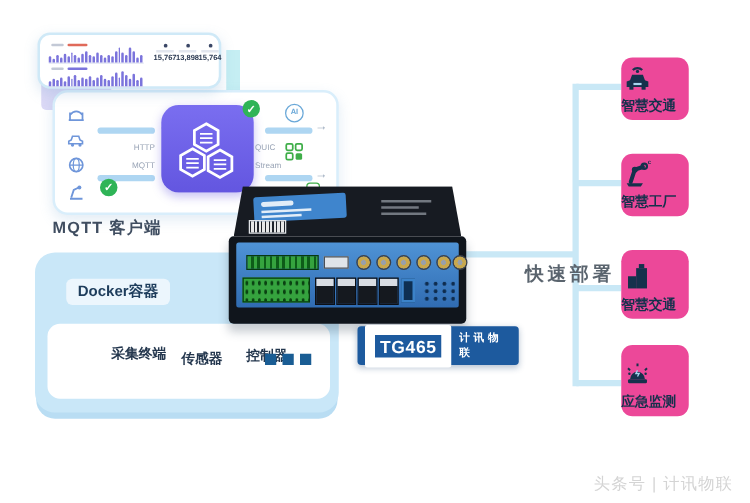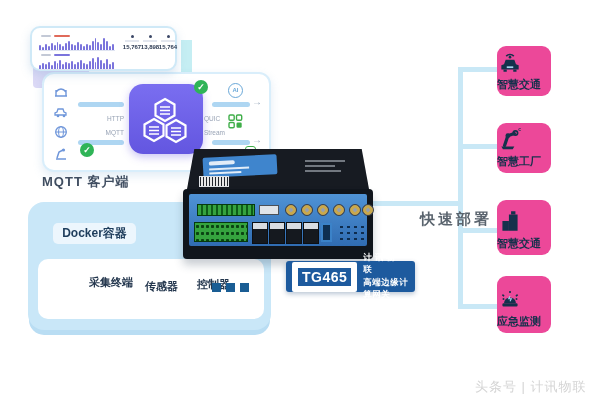--- a/index.html
+++ b/index.html
@@ -90,21 +90,21 @@
   .eport { position:absolute; top:28px; width:16px; height:22px;
     background:linear-gradient(#d8dce2 0 30%, #15191f 30% 100%); border:1px solid #0c0f14; }
   .usb2 { position:absolute; left:132px; top:29px; width:11px; height:19px; background:#0e2f52;
     border:2px solid #3b82c8; }
   .ddots { position:absolute; left:149px; top:30px; width:26px; height:17px;
     background-image:radial-gradient(#0e2c4e 1.5px, transparent 1.7px); background-size:7px 6px; }
 
   
   .badge { left:286px; top:261px; width:129px; height:31px; background:#1d5a9e; border-radius:3px;
     display:flex; align-items:center; padding:0 6px; gap:6px; z-index:7; box-shadow:0 2px 5px rgba(20,60,110,.3); }
-  .badge-model { border:6px solid #ffffff; border-radius:2px; padding:1px 4px; color:#fff;
+  .badge-model { border:8px solid #ffffff; border-radius:2px; padding:1px 4px; color:#fff;
     font-size:14px; font-weight:bold; letter-spacing:.5px; }
   .badge-txt { display:flex; flex-direction:column; color:#fff; }
   .badge-txt .l1 { font-size:8.5px; font-weight:bold; letter-spacing:3px; }
   .badge-txt .l2 { font-size:8.5px; font-weight:bold; margin-top:1px; letter-spacing:.5px; }
 
   
   .cloud { left:306px; top:88px; width:138px; height:90px; z-index:4; }
   .cloud-label { position:absolute; left:10px; top:44px; width:118px; text-align:center;
     font-size:15px; font-weight:bold; color:#1b3c63; letter-spacing:1px; }
 
@@ -362,21 +362,20 @@
       </div>
     </div>
   </div>
 
   <div class="abs deploy">快速部署</div>
 
   <div class="abs badge">
     <span class="badge-model">TG465</span>
     <span class="badge-txt">
       <span class="l1">计讯物联</span>
-      <span class="l2">高端边缘计算网关</span>
     </span>
   </div>
 
   <div class="app-box" style="top:46px;height:50px;">
     <svg width="26" height="26" viewBox="0 0 24 24">
       <path d="M8.5 6.5 a5 5 0 0 1 7 0" fill="none" stroke="#15314c" stroke-width="1.6"></path>
       <circle cx="12" cy="7.5" r="1.2" fill="#15314c"></circle>
       <path d="M4 19 v-4 l2.5-1 1.5-4 h8 l1.5 4 2.5 1 v4 z" fill="#15314c"></path>
       <rect x="6" y="19" width="3" height="2" fill="#15314c"></rect>
         <rect x="15" y="19" width="3" height="2" fill="#15314c"></rect>

